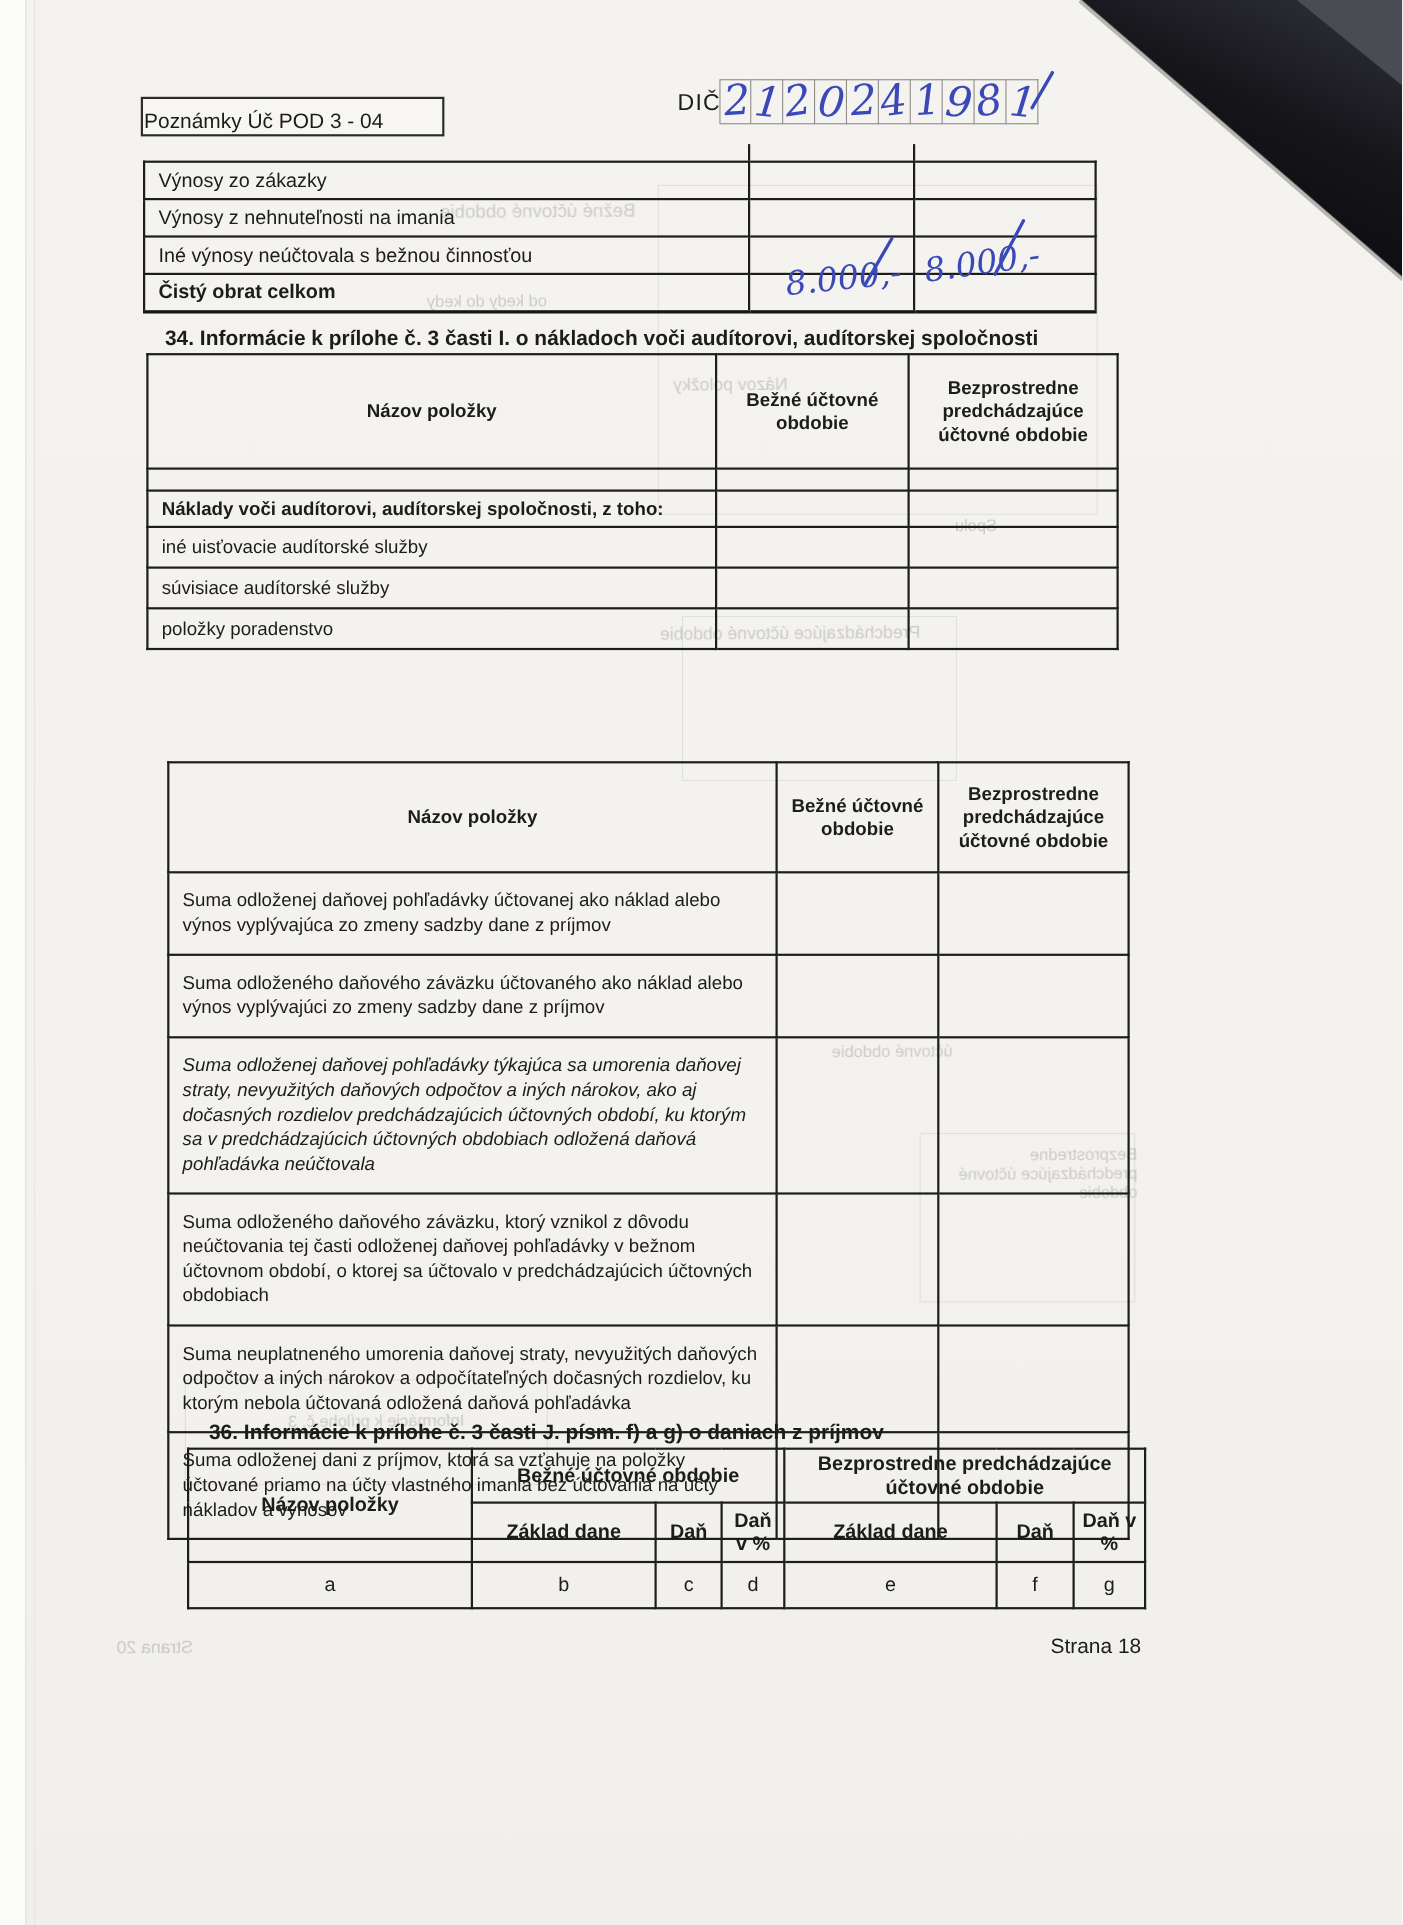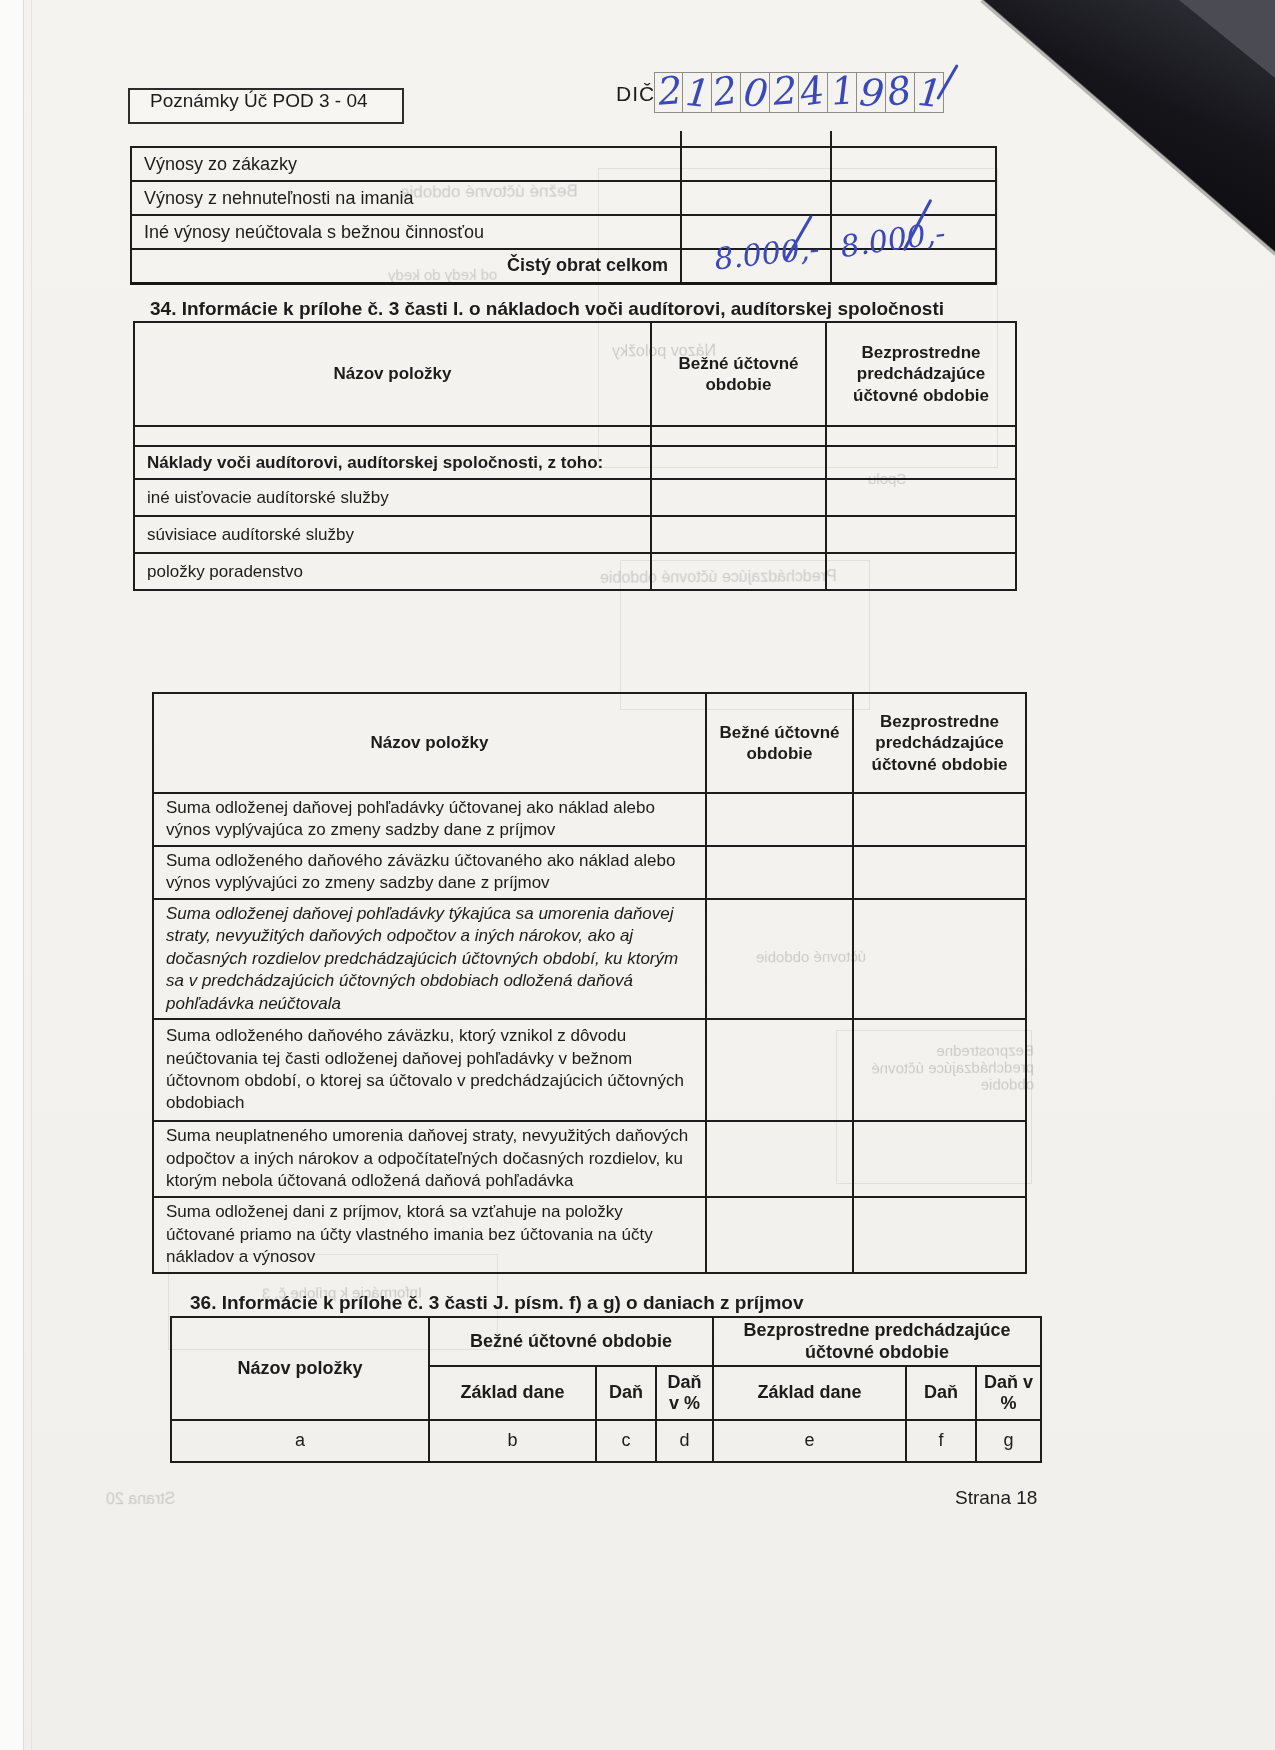--- a/index.html
+++ b/index.html
@@ -35,21 +35,21 @@
   .bt-7 { left:262px; top:1284px; font-size:15px; }
   .bt-8 { left:106px; top:1490px; }
   .btb { position:absolute; border:1px solid rgba(120,120,128,0.15); filter:blur(0.5px); }
   .btb-0 { left:598px; top:168px; width:400px; height:300px; }
   .btb-1 { left:836px; top:1030px; width:196px; height:154px; }
   .btb-2 { left:168px; top:1254px; width:330px; height:96px; }
   .btb-3 { left:620px; top:560px; width:250px; height:150px; }
 
   
   .form-label-box { position:absolute; left:128px; top:88px; width:276px; height:36px;
-    border:2px solid #2c2c2c; display:flex; align-items:flex-start; padding-left:20px;
+    border:2px solid #2c2c2c; display:flex; align-items:flex-end; padding-left:1px;
     font-size:19px; background:rgba(255,255,255,0.25); }
   .dic-label { position:absolute; left:616px; top:82px; font-size:21px; letter-spacing:1px; }
   .dic-boxes { position:absolute; left:654px; top:72px; display:flex; }
   .dic-box { width:29px; height:41px; border:1px solid #8e8d88; border-left-width:0; position:relative; }
   .dic-box:first-child { border-left-width:1px; }
   .dic-digit { position:absolute; left:3px; top:-4px; font-family:"DejaVu Serif", serif;
     font-style:italic; font-size:38px; color:#3b49b8; transform:rotate(-4deg); }
   .dic-box:nth-child(2n) .dic-digit { transform:rotate(6deg) translateY(2px); }
   .dic-box:nth-child(3n) .dic-digit { transform:rotate(-8deg) translateX(-2px); }
   .dic-slash { position:absolute; left:946px; top:62px; width:3px; height:40px;
@@ -58,21 +58,21 @@
   
   table.tbl { position:absolute; border-collapse:collapse; table-layout:fixed; background:transparent; }
   table.tbl td { border:2px solid #1d1d1d; font-size:17px; vertical-align:middle; }
   td.lbl { padding:4px 12px; }
   td.hdr { text-align:center; font-weight:bold; padding:4px 6px; font-size:18px; line-height:1.25; }
   .bold-row td { font-weight:bold; }
 
   
   table.revenue { left:130px; top:146px; width:865px; }
   table.revenue td { height:34px; font-size:18px; }
-  table.revenue tr.total td { font-weight:bold; border-bottom:3px solid #161616;text-align:right; }
+  table.revenue tr.total td { font-weight:bold; border-bottom:3px solid #161616; }
   .stub { position:absolute; width:2px; height:15px; background:#1d1d1d; top:131px; }
   .stub-1 { left:680px; } .stub-2 { left:830px; }
 
   
   .hw { position:absolute; font-family:"DejaVu Serif", serif; font-style:italic;
     color:#3b49b8; font-size:30px; white-space:nowrap; }
   .hw-1 { left:714px; top:236px; transform:rotate(-6deg); }
   .hw-2 { left:840px; top:222px; transform:rotate(-8deg); }
   .hw-slash { position:absolute; width:3px; background:#3b49b8; border-radius:2px; }
   .hw-slash-1 { left:797px; top:212px; height:52px; transform:rotate(30deg); }
@@ -87,21 +87,21 @@
   
   table.t34 { left:133px; top:321px; width:882px; }
   table.t34 td.hdr { height:104px; }
   table.t34 tr.spacer td { height:20px; }
   table.t34 tr.r td { height:37px; }
   table.t34 tr.r1 td { height:33px; }
 
   
   table.t35 { left:152px; top:692px; width:873px; }
   table.t35 td.hdr { height:100px; }
-  table.t35 td.lbl { padding:3px 12px; line-height:1.32; }
+  table.t35 td.lbl { padding:14px 12px; line-height:1.32; }
   tr.h50 td { height:50px; } tr.h126 td { height:89px;font-style:italic; }
   tr.h102 td { height:102px; } tr.h76 td { height:76px; }
 
   
   table.t36 { left:170px; top:1316px; width:870px; }
   table.t36 td { text-align:center; font-size:18px; line-height:1.2; }
   table.t36 tr.grp td { height:46px; font-weight:bold; padding:2px 8px; }
   table.t36 tr.sub td { height:54px; font-weight:bold; padding:2px 4px; }
   table.t36 tr.let td { height:42px; font-weight:normal; }
   table.t36 td.name { font-weight:bold; }

